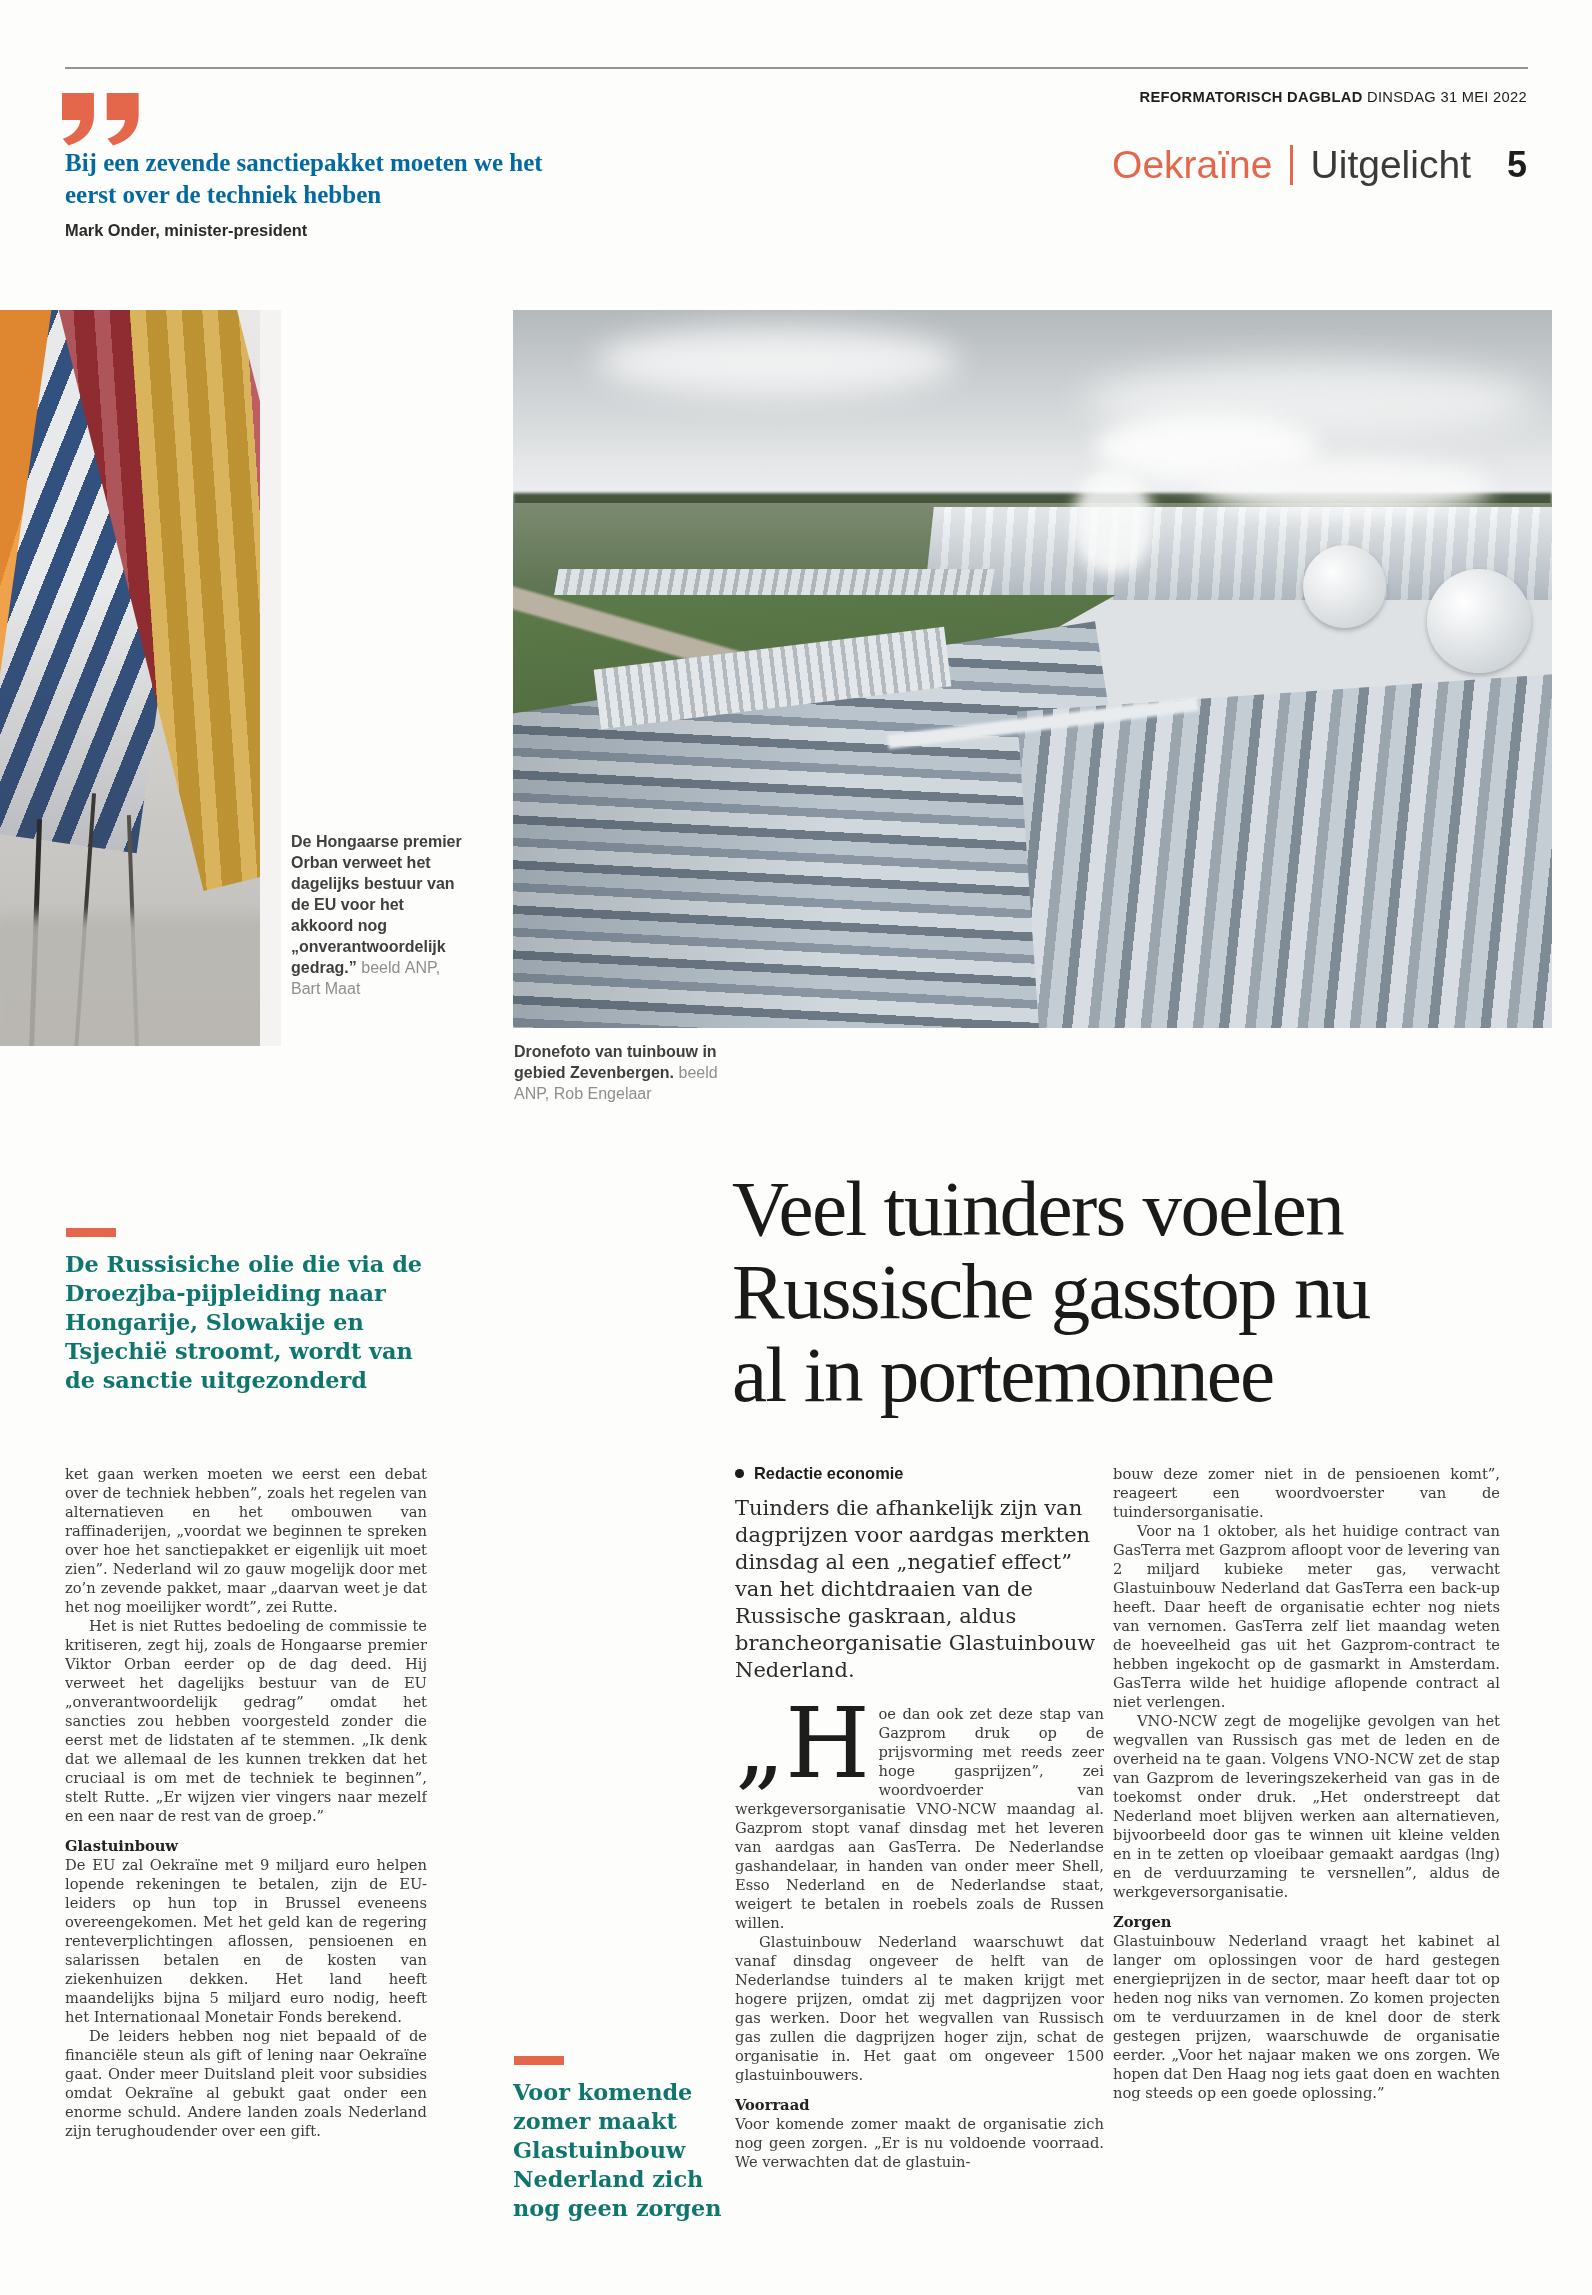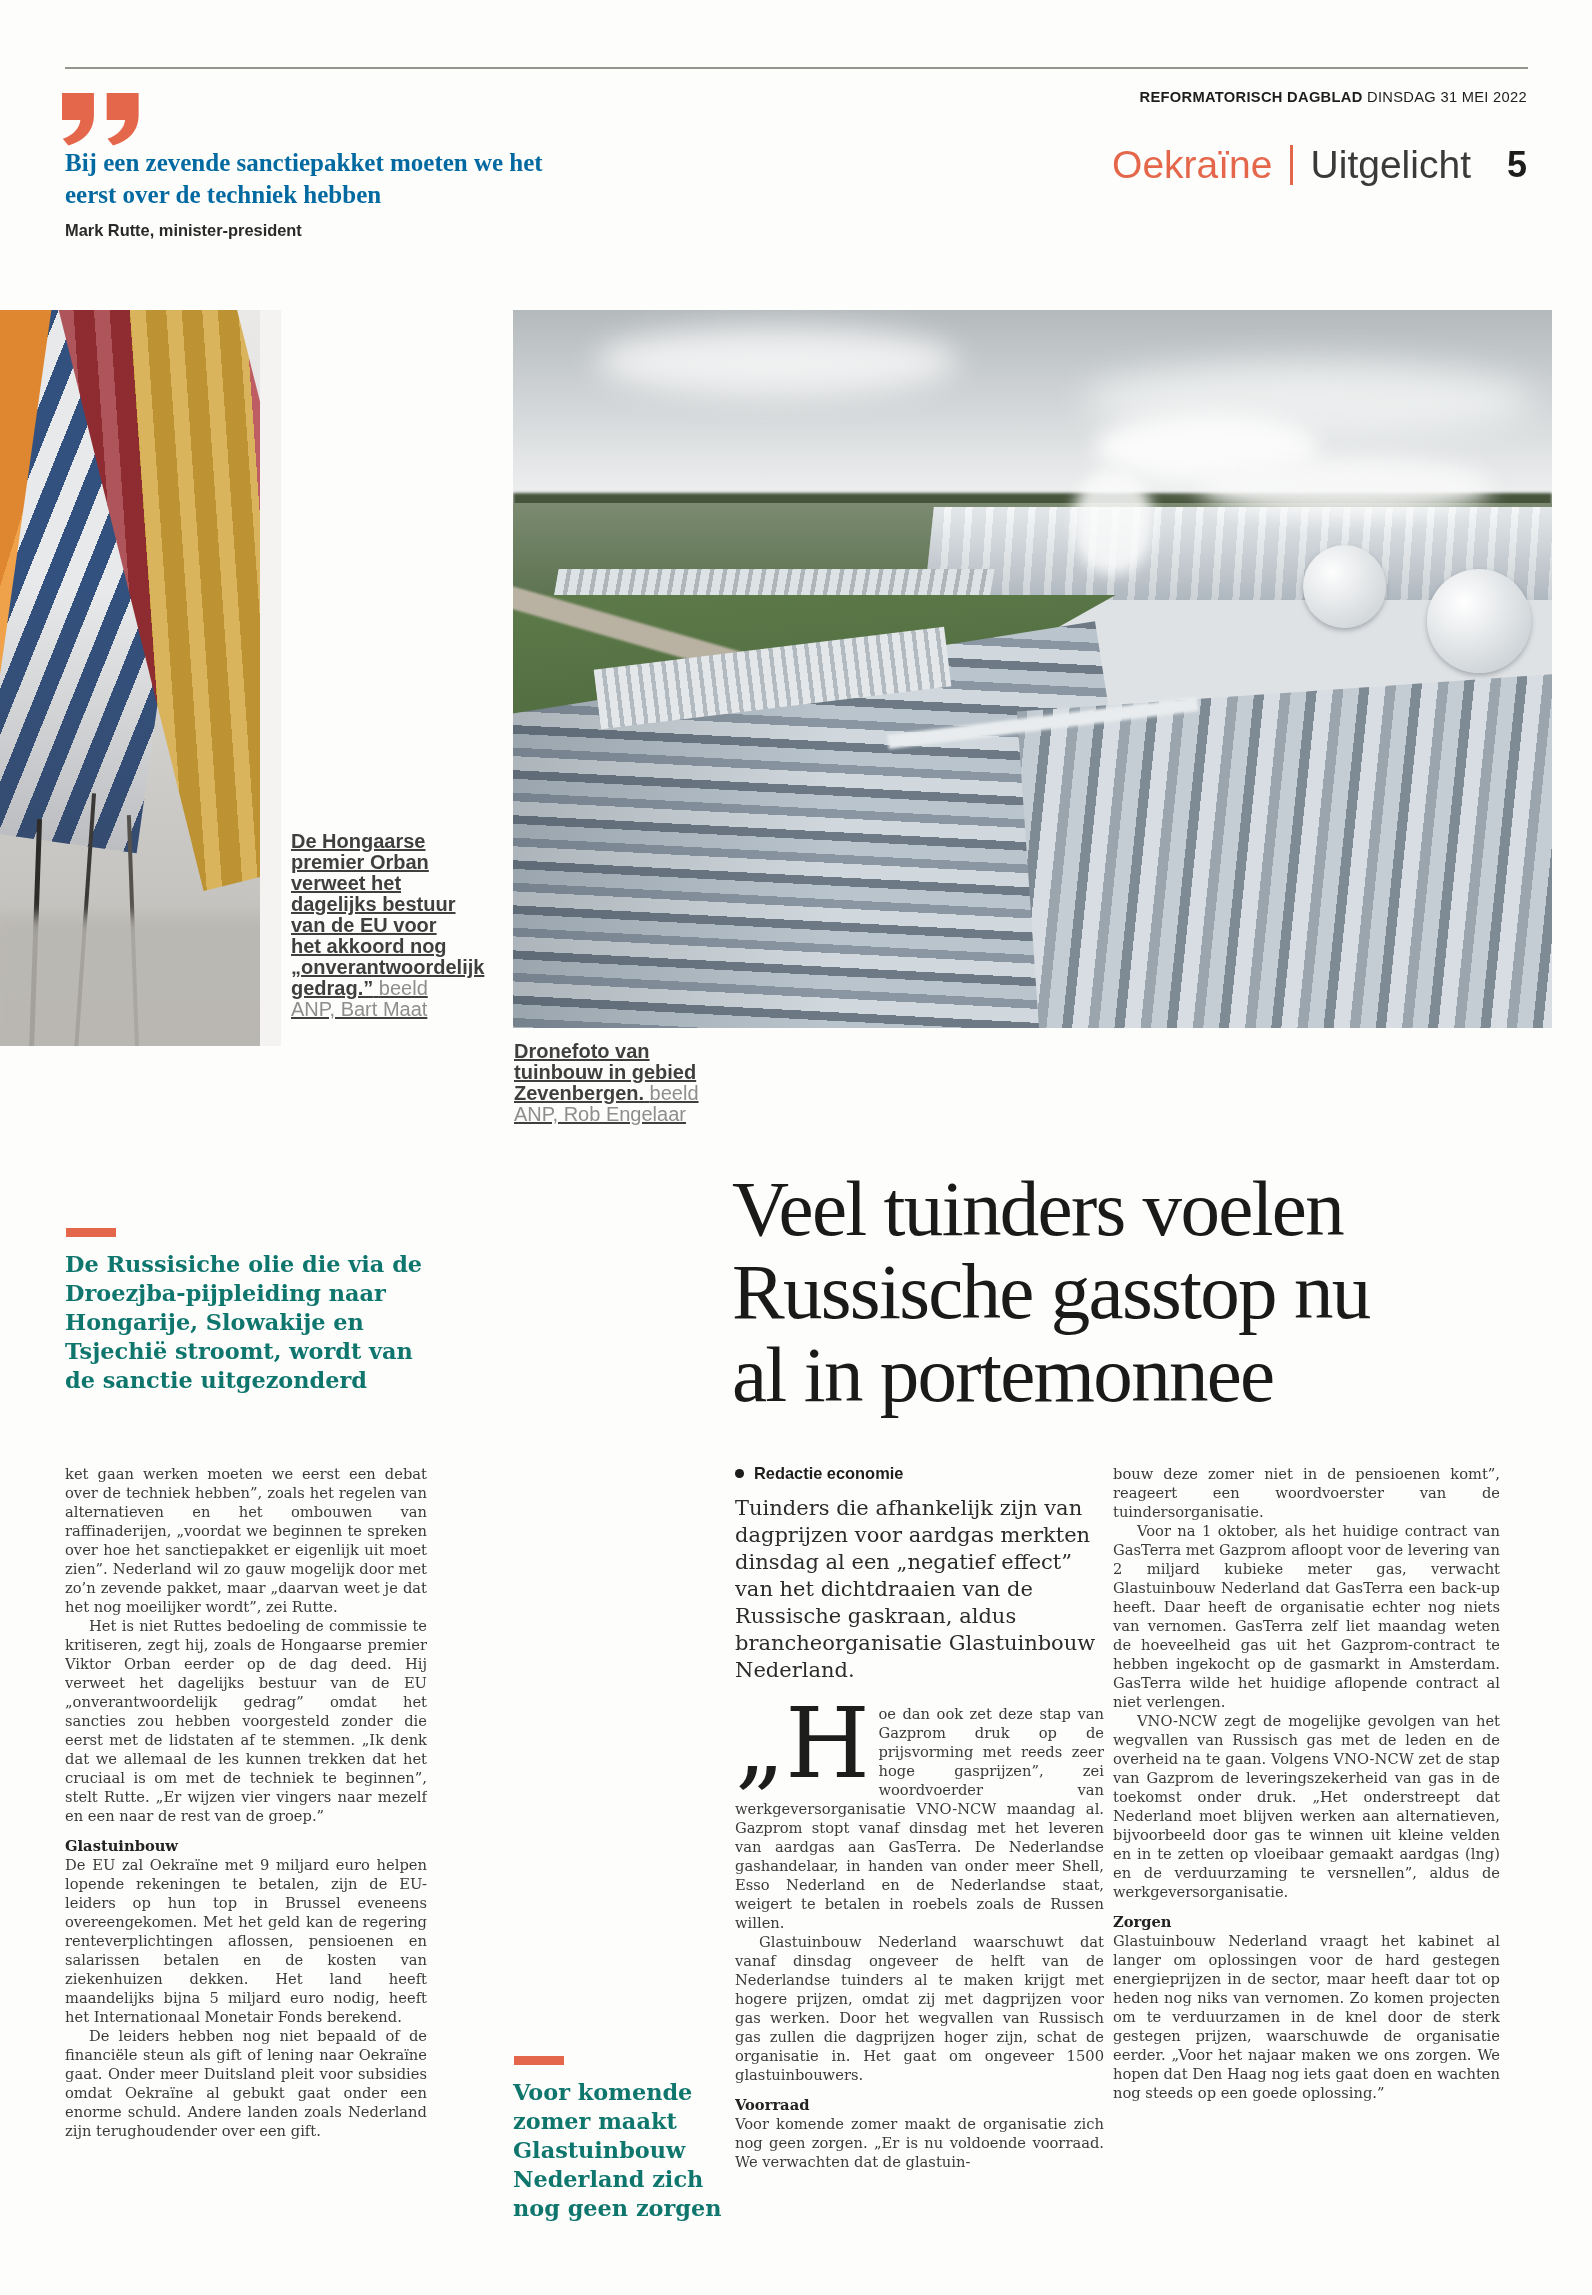--- a/index.html
+++ b/index.html
@@ -87,22 +87,22 @@
   .dp-roof-left::after { content:""; position:absolute; inset:0;
     background:linear-gradient(100deg,rgba(40,50,60,.28),rgba(255,255,255,0) 55%); }
   .dp-roof-right { left:50%; top:380px; width:58%; height:483px; transform:rotate(-4deg);
     background:repeating-linear-gradient(100deg,#9aa5ae 0 10.4px,#c5cdd4 10.4px 26px,#7e8a94 26px 36px,#d7dde2 36px 52px); }
   .dp-roof-front { left:8%; top:338px; width:34%; height:60px; transform:rotate(-7deg);
     background:repeating-linear-gradient(90deg,#e3e7e9 0 7.8px,#b3bbc0 7.8px 12px); }
   .dp-ridge { left:36%; top:406px; width:30%; height:14px; background:#e8ecee;
     transform:rotate(-7deg); filter:blur(1.7px); }
 
   
-  .caption { font-family:"Liberation Sans", sans-serif; font-size:20px; line-height:21px;
-    font-weight:700; color:#3f3f3d;text-decoration:underline; }
+  .caption { font-family:"Liberation Sans", sans-serif; font-size:16px; line-height:21px;
+    font-weight:700; color:#3f3f3d; }
   .caption .credit-label { font-weight:400; color:#8e8e8c; }
   .caption .credit { font-weight:400; color:#8e8e8c; }
   .orban-caption { left:291px; top:831px; width:177px; }
   .drone-caption { left:514px; top:1041px; width:220px; }
 
   
   .kicker { left:735px; top:1112px; width:777px; font-family:"DejaVu Serif", serif;
     font-weight:700; font-size:26px; color:#e5674b; }
   .headline { left:732px; top:1167px; width:811px; font-family:"Liberation Serif", serif;
     font-size:79px; line-height:83px; letter-spacing:-1.7px; color:#1a1a18; }
@@ -145,21 +145,21 @@
     <span>DINSDAG 31 MEI 2022</span>
   </div>
 
   <div class="abs quotemark-svg">
     <svg viewBox="0 0 104 90" width="83" height="55" preserveAspectRatio="none">
       <path fill="#e5674b" d="M0,0 H40 V36 C40,62 28,78 8,86 L1,75 C15,68 22,57 23,44 H0 Z"></path>
       <path fill="#e5674b" d="M56,0 H96 V36 C96,62 84,78 64,86 L57,75 C71,68 78,57 79,44 H56 Z"></path>
     </svg>
   </div>
   <div class="abs top-quote">Bij een zevende sanctiepakket moeten we het eerst over de techniek hebben</div>
-  <div class="abs top-quote-attr">Mark Rutte, minister-president</div>
+  <div class="abs top-quote-attr">Mark Onder, minister-president</div>
 
   <div class="abs section-title">
     <span class="section-topic">Oekraïne</span>
     <span class="section-div"></span>
     <span>Uitgelicht</span>
     <span class="section-page">5</span>
   </div>
 
   <div class="abs photo flags-photo">
     <div class="fp-orange"></div>

